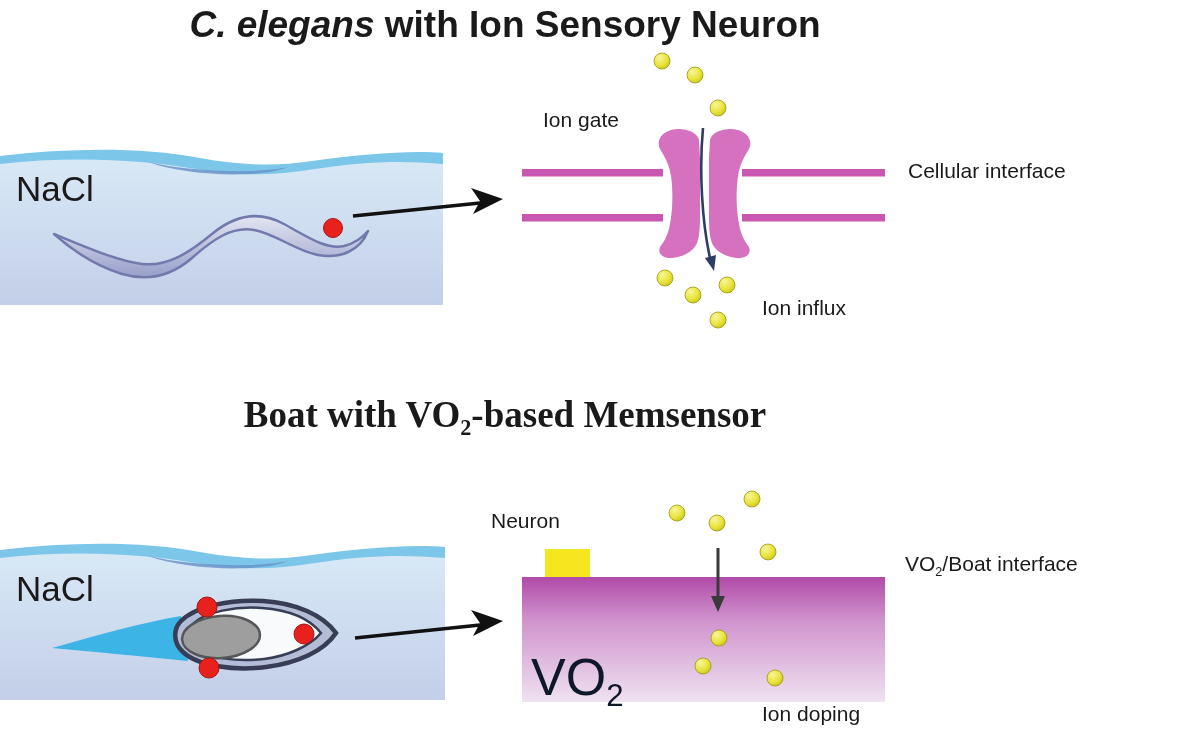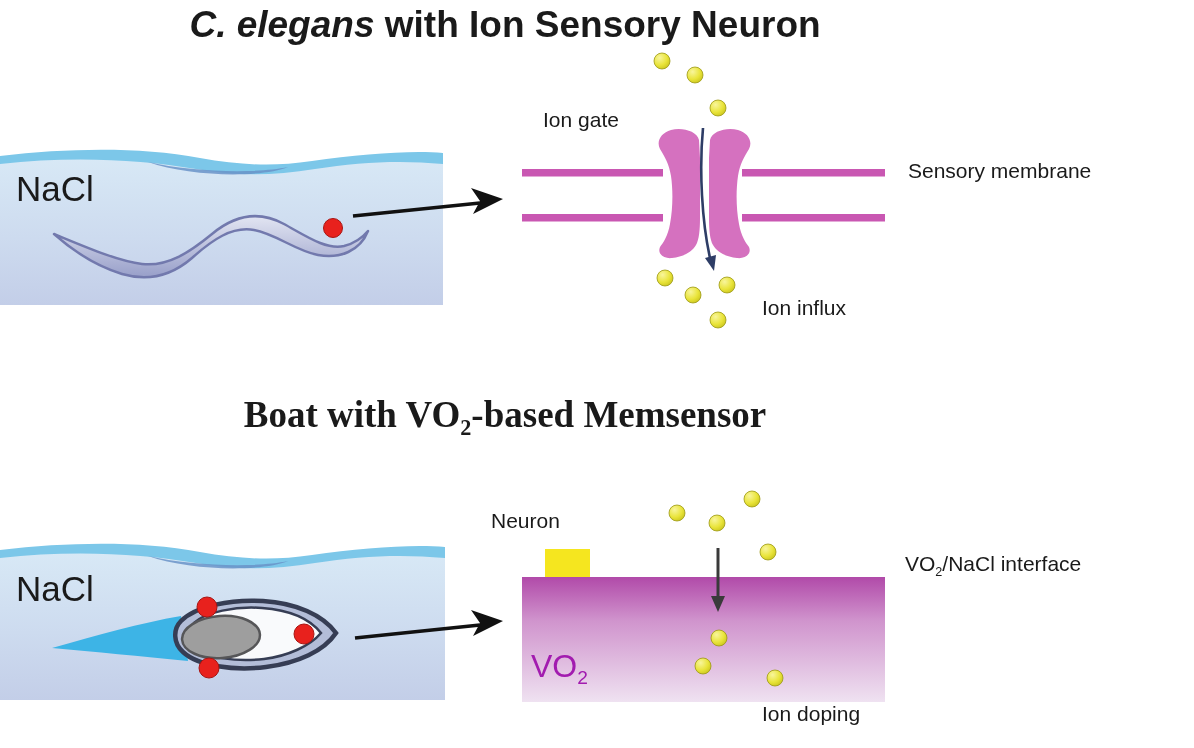--- a/index.html
+++ b/index.html
@@ -7,21 +7,21 @@
     position:relative;width:1194px;height:748px;background:#ffffff;
     font-family:"Liberation Sans", sans-serif;color:#1a1a1a;overflow:hidden;
   }
   #diagram-svg{position:absolute;left:0;top:0;}
   .label{position:absolute;white-space:nowrap;line-height:1.05;}
   .title{font-size:37px;font-weight:bold;text-align:center;letter-spacing:0px;}
   .title .it{font-style:italic;}
   sub{font-size:60%;line-height:0;}
   .lbl29{font-size:21px;}
   .lbl27{font-size:35px;}
-  .vo2big{font-size:32px;color:#a21caf;}
+  .vo2big{font-size:52px;color:#0f172a;}
 </style>
 </head>
 <body>
 
 <div id="canvas">
 
   <svg id="diagram-svg" width="1194" height="748" viewBox="0 0 1194 748">
     <defs>
       <linearGradient id="waterGrad" x1="0" y1="0" x2="0" y2="1">
         <stop offset="0" stop-color="#d8e9f6"></stop>
@@ -145,35 +145,35 @@
   </svg>
 
   <div class="label title" style="left:100px;top:6px;width:810px;">
     <span class="it">C. elegans</span><span> with Ion Sensory Neuron</span>
   </div>
 
   <div class="label lbl27" style="left:16px;top:171px;">NaCl</div>
 
   <div class="label lbl29" style="left:543px;top:109px;">Ion gate</div>
 
-  <div class="label lbl29" style="left:908px;top:160px;">Sensory membrane</div>
+  <div class="label lbl29" style="left:908px;top:160px;">Cellular interface</div>
 
   <div class="label lbl29" style="left:762px;top:297px;">Ion influx</div>
 
   <div class="label title" style="left:100px;top:396px;width:810px;font-family:Liberation Serif, serif;">
     <span>Boat with VO</span><sub>2</sub><span>-based Memsensor</span>
   </div>
 
   <div class="label lbl27" style="left:16px;top:571px;">NaCl</div>
 
   <div class="label lbl29" style="left:491px;top:510px;">Neuron</div>
 
   <div class="label vo2big" style="left:531px;top:650px;">
     <span>VO</span><sub>2</sub>
   </div>
 
   <div class="label lbl29" style="left:905px;top:553px;">
-    <span>VO</span><sub>2</sub><span>/NaCl interface</span>
+    <span>VO</span><sub>2</sub><span>/Boat interface</span>
   </div>
 
   <div class="label lbl29" style="left:762px;top:703px;">Ion doping</div>
 
 </div>
 
 </body></html>

